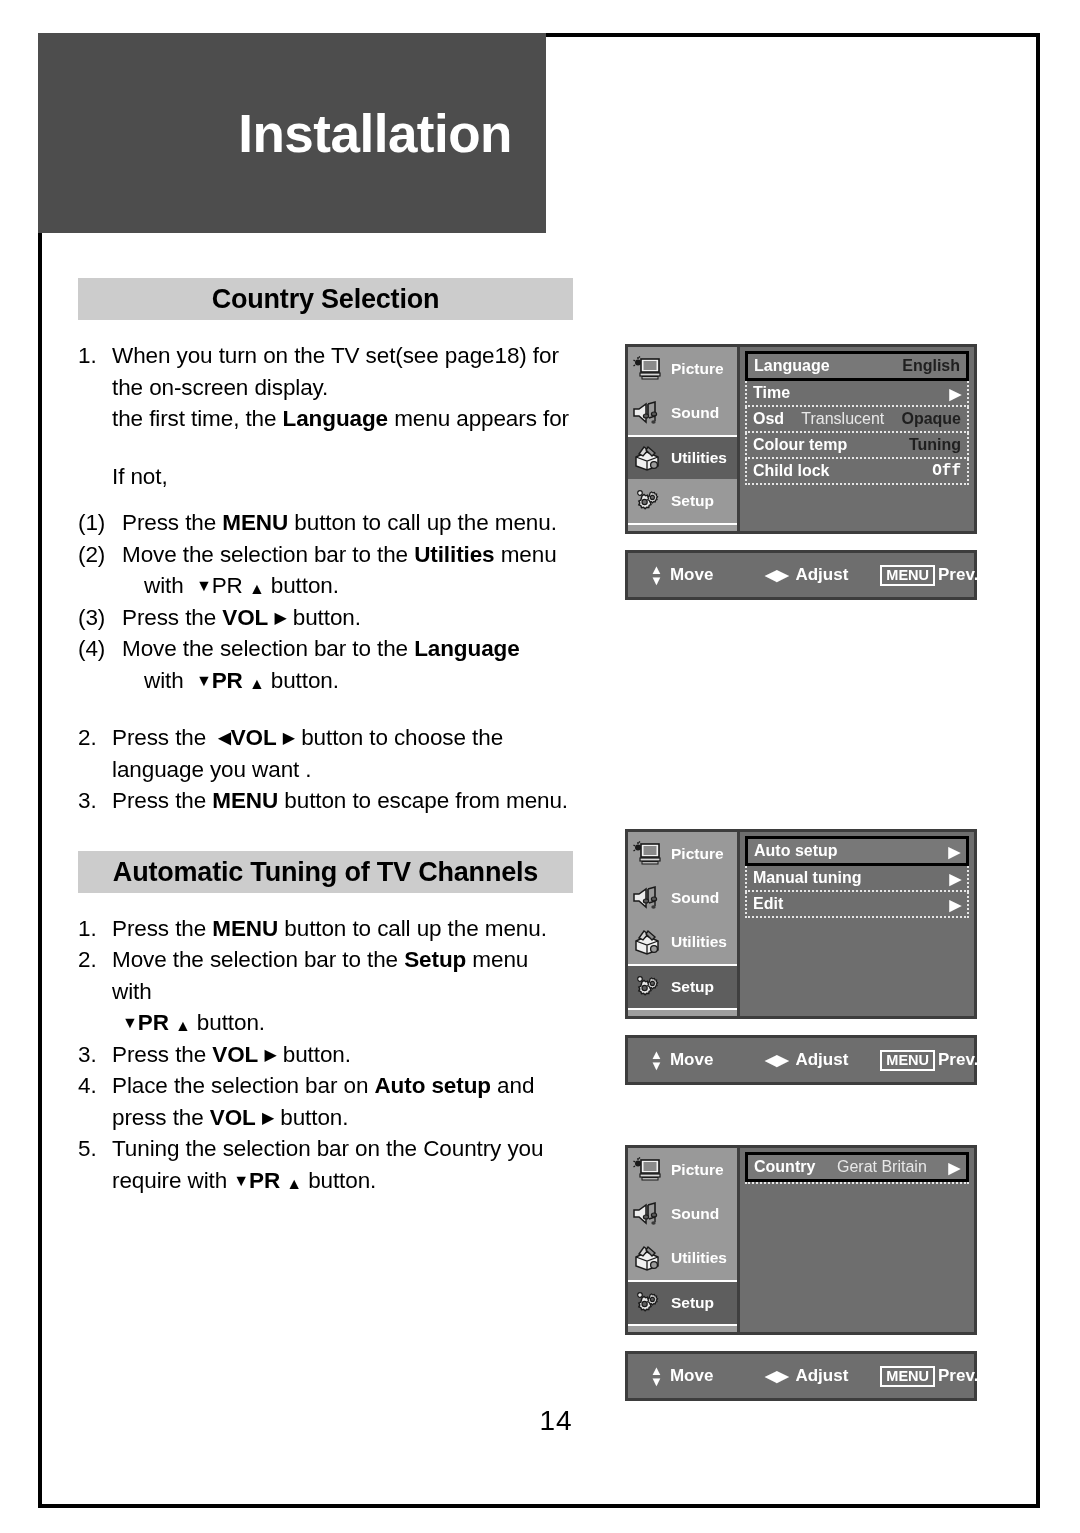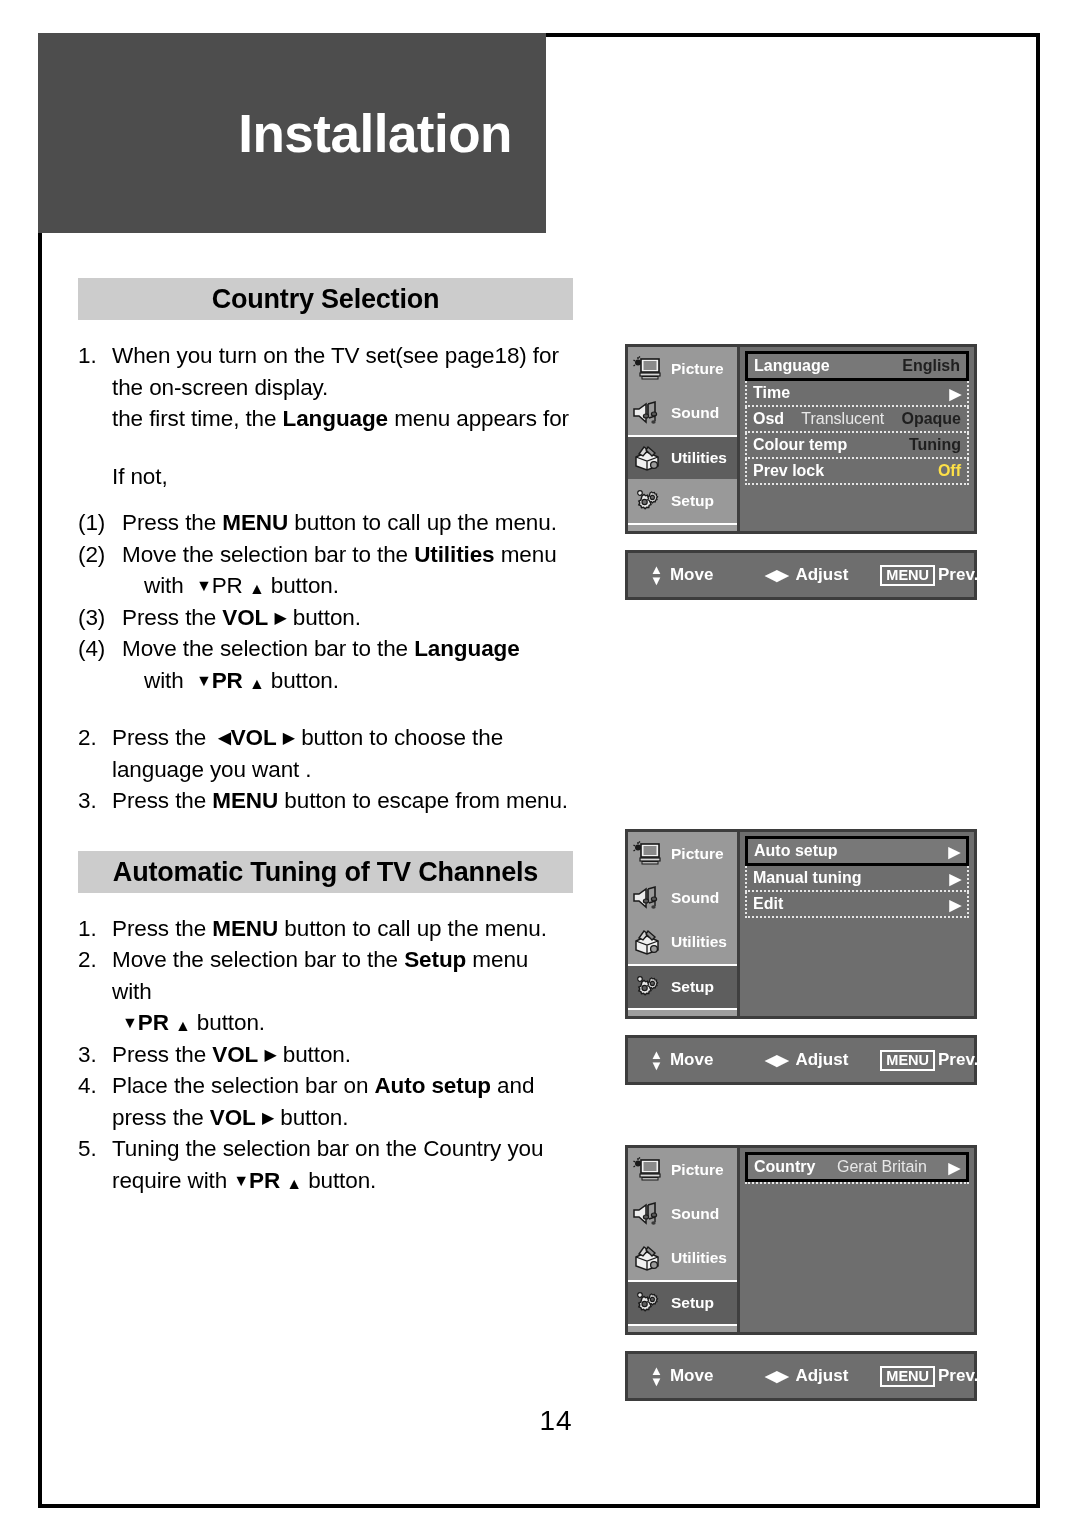--- a/index.html
+++ b/index.html
@@ -69,21 +69,21 @@
   .side-ico{width:28px;height:26px;flex:0 0 28px;}
 
   .osd-main{flex:1 1 auto;background:#6e6e6e;padding:4px 5px 0 5px;box-sizing:border-box;}
   .row{
     height:26px;display:flex;align-items:center;box-sizing:border-box;
     font-size:16px;color:#ffffff;font-weight:bold;padding:0 6px;
   }
   .row .lbl{flex:0 0 auto;}
   .row .mid{flex:1 1 auto;text-align:center;color:#e8e8e8;font-weight:normal;}
   .row .val{flex:0 0 auto;color:#1f1f1f;font-weight:bold;}
-  .row .val.dark-b{color:#fde047;font-weight:bold;}
+  .row .val.dark-b{color:#ffffff;font-weight:bold;font-family:Liberation Mono, monospace;}
   .row .arw{flex:0 0 auto;color:#ffffff;font-size:15px;line-height:1;}
   .row.hi{border:3px solid #000;background:#787878;height:30px;}
   .row.dot{border:2px dotted #e6e6e6;border-top:none;}
   .spacer-dot{border-bottom:2px dotted #e6e6e6;height:0;}
 
   .osd-bar{
     margin-top:16px;height:50px;background:#6e6e6e;border:3px solid #3d3d3d;
     box-sizing:border-box;display:flex;align-items:center;
     color:#ffffff;font-weight:bold;font-size:17px;
   }
@@ -286,21 +286,21 @@
         <span class="lbl">Osd</span>
         <span class="mid">Translucent</span>
         <span class="val">Opaque</span>
       </div>
       <div class="row dot">
         <span class="lbl">Colour temp</span>
         <span class="mid"></span>
         <span class="val">Tuning</span>
       </div>
       <div class="row dot">
-        <span class="lbl">Prev lock</span>
+        <span class="lbl">Child lock</span>
         <span class="mid"></span>
         <span class="val dark-b">Off</span>
       </div>
     </div>
   </div>
 
   <div class="osd-bar">
     <div class="bar-cell move">
       <span class="ud">
           <span style="font-size:13px;line-height:11px;">▲</span>

